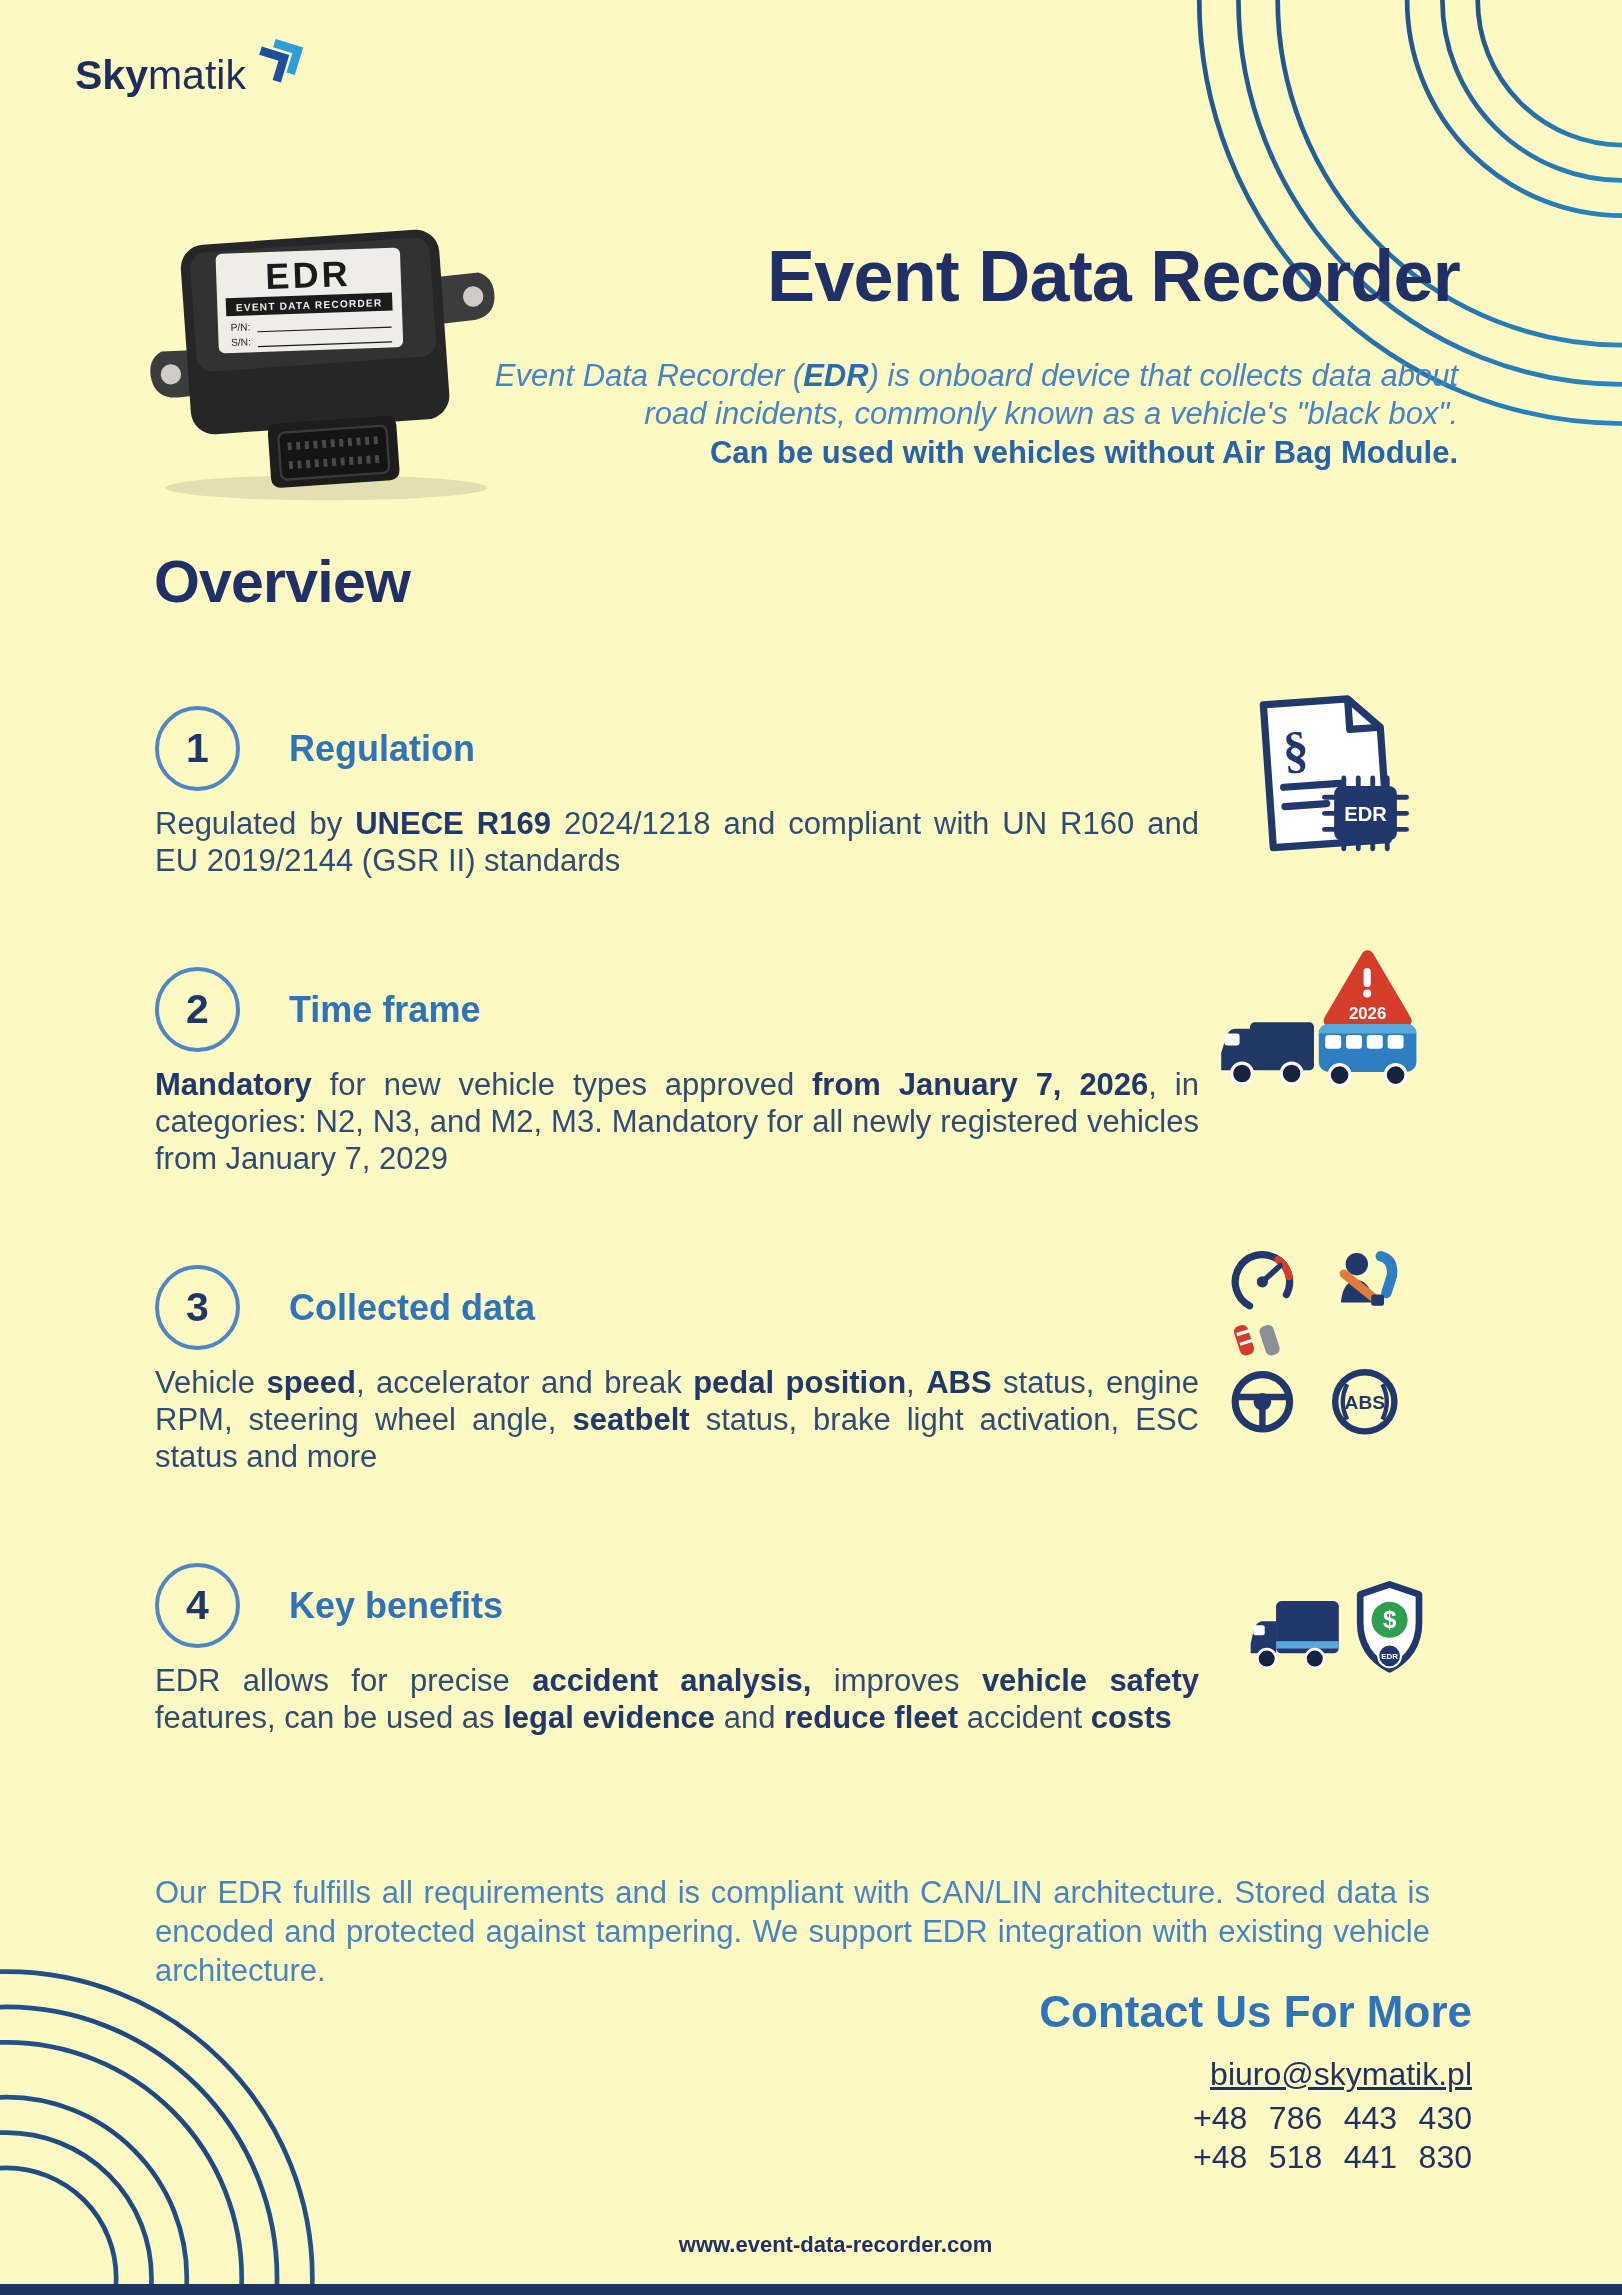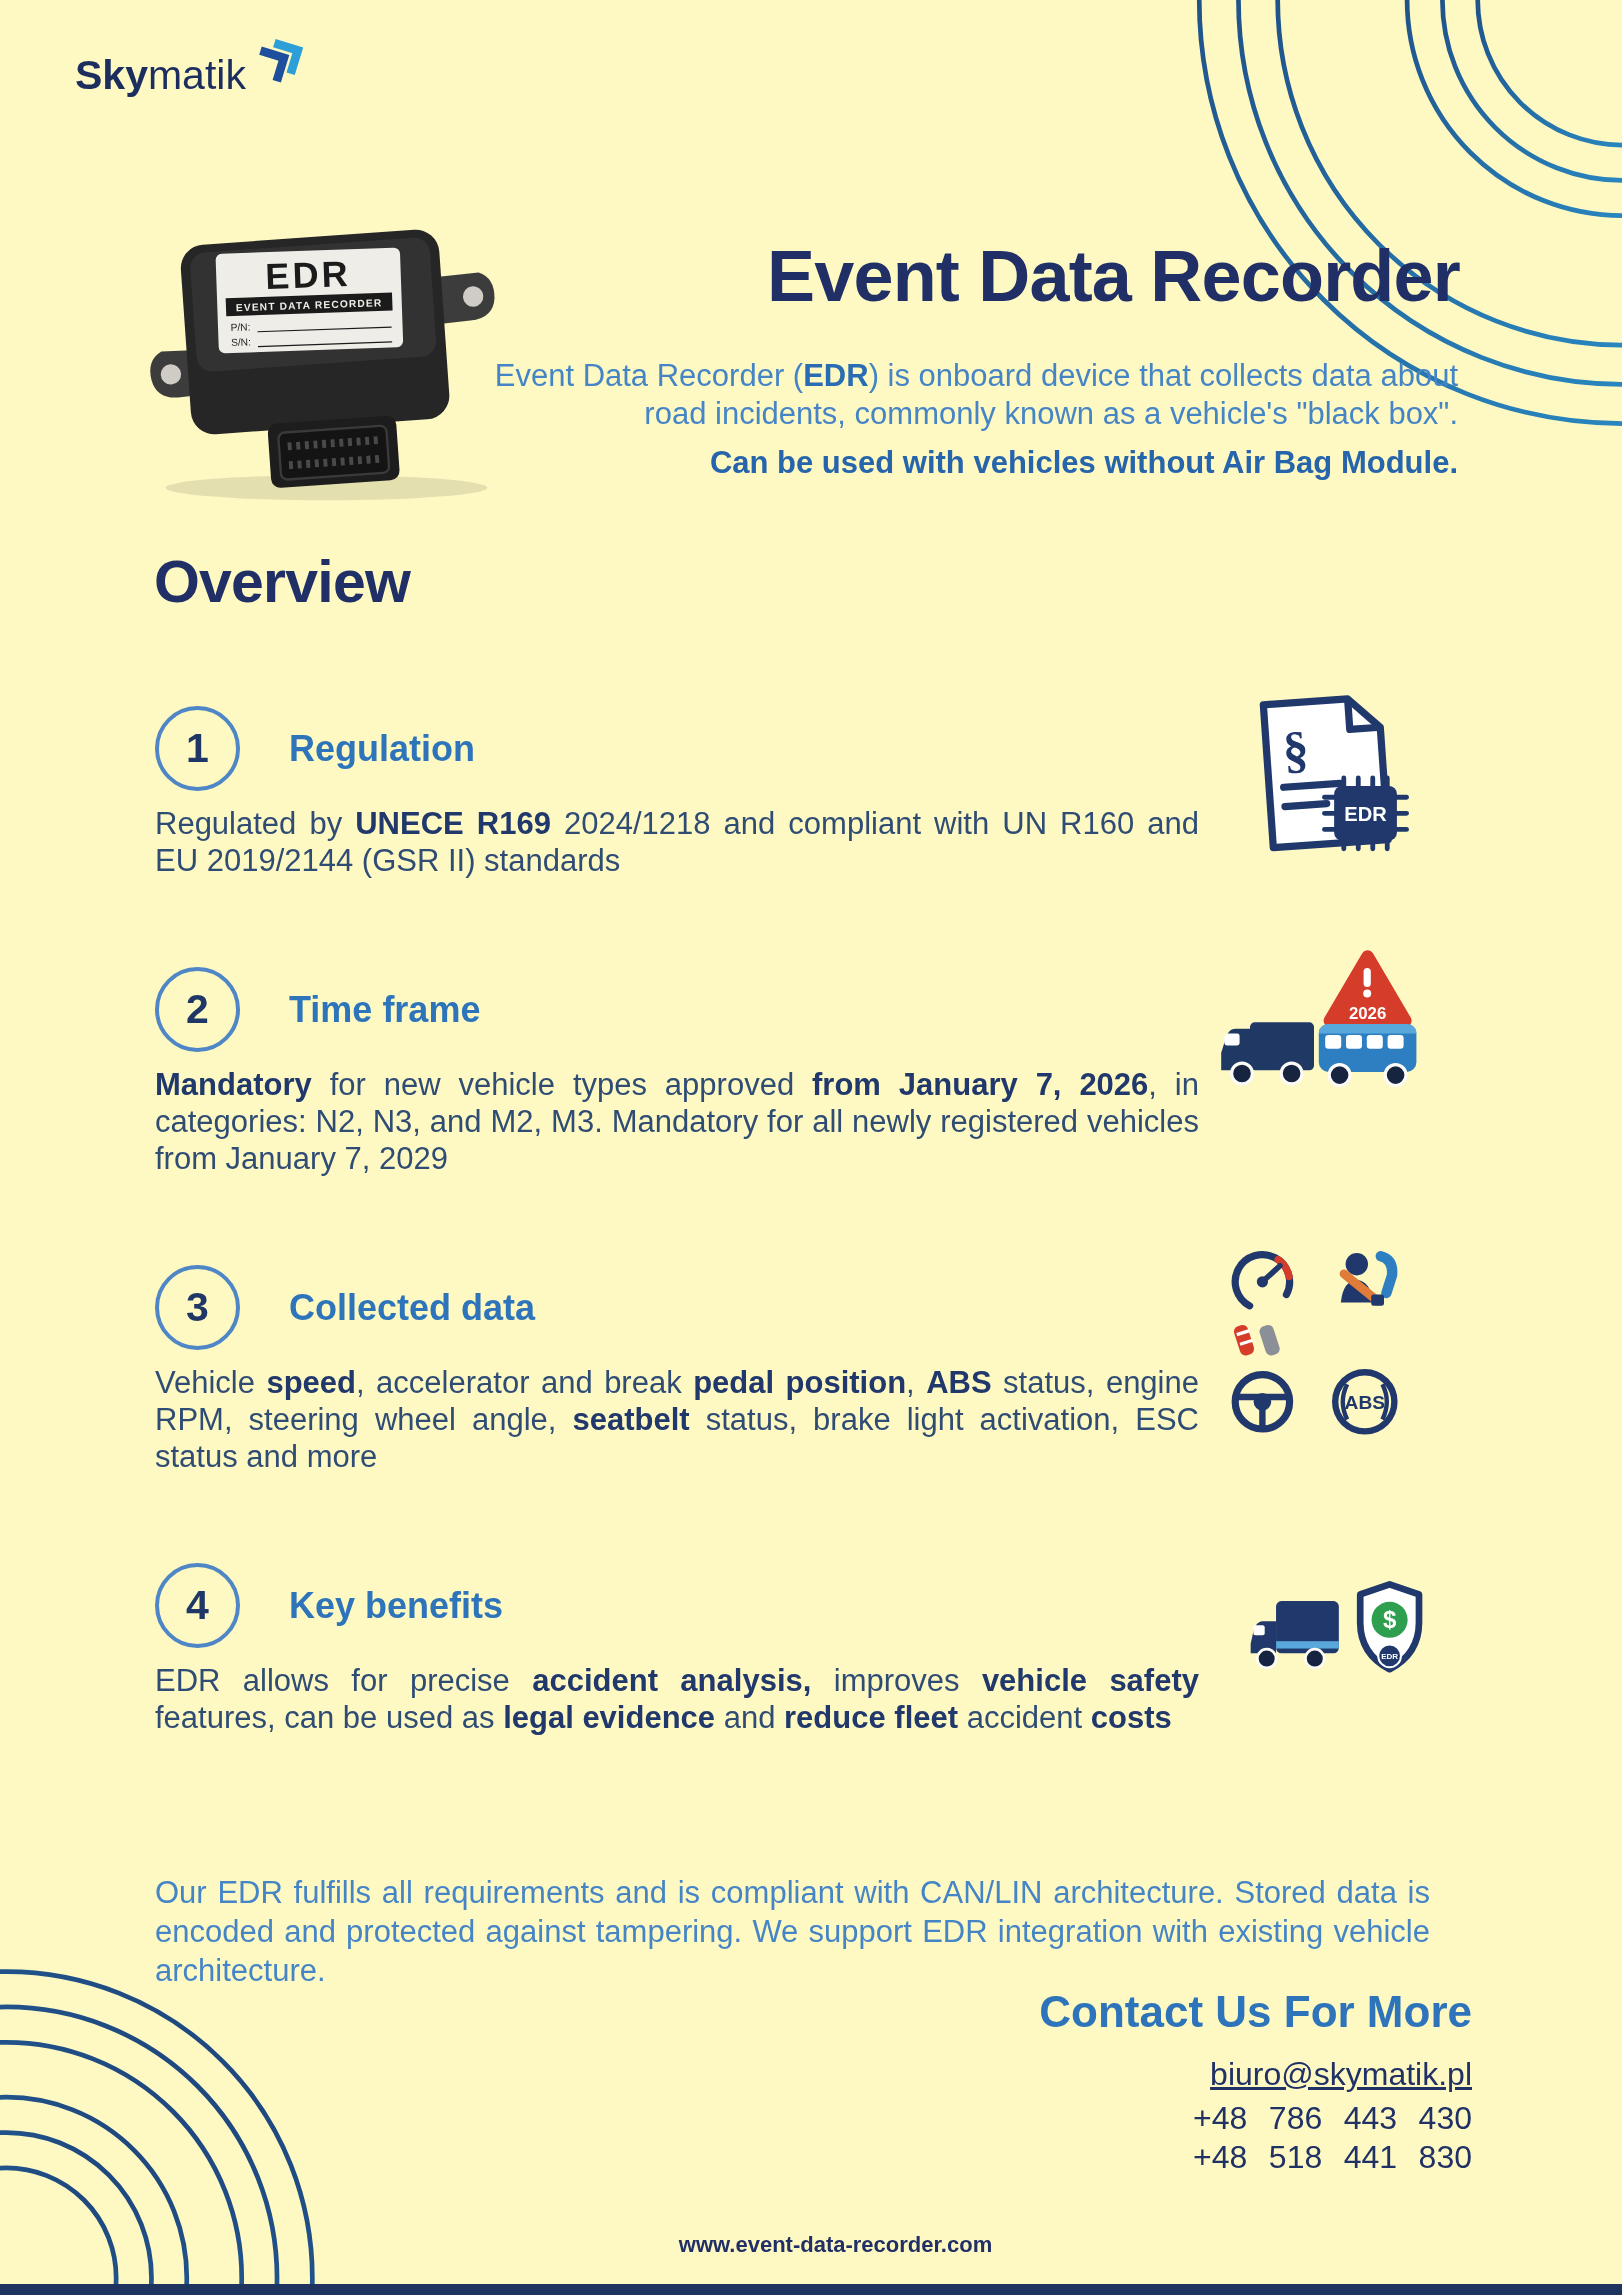--- a/index.html
+++ b/index.html
@@ -17,23 +17,23 @@
   .logo { left:75px; top:52px; font-size:41px; color:#1c2e5e; }
   .logo .sky { font-weight:800; }
   .logo .matik { font-weight:500; }
   .logo-chev { left:251px; top:27px; }
 
   
   .device { left:138px; top:191px; }
   .hero-title { right:163px; top:235px; font-size:72px; font-weight:800;
                 color:#202f66; letter-spacing:-0.8px; text-align:right; white-space:nowrap; }
   .hero-text { right:165px; top:357px; width:1020px; text-align:right; }
-  .hero-desc { font-size:31px; line-height:1.22; color:#4585c6; }
+  .hero-desc { font-size:31px; line-height:1.22; color:#4585c6;font-style:italic; }
   .hero-desc .b { font-weight:800; color:#2a6cb3; }
-  .hero-highlight { margin-top:12px; font-size:31px; font-weight:800; color:#2664ab; }
+  .hero-highlight { margin-top:2px; font-size:31px; font-weight:800; color:#2664ab; }
 
   
   .overview-heading { left:154px; top:548px; font-size:59px; font-weight:800;
                       color:#202f66; letter-spacing:-0.8px; }
 
   .sec { left:155px; width:1044px; }
   .sec-head { display:flex; align-items:center; gap:49px; }
   .num { width:85px; height:85px; border:4.7px solid #4e86c6; border-radius:50%;
          display:flex; align-items:center; justify-content:center;
          font-size:41px; font-weight:700; color:#1e3767; flex:0 0 auto; }

